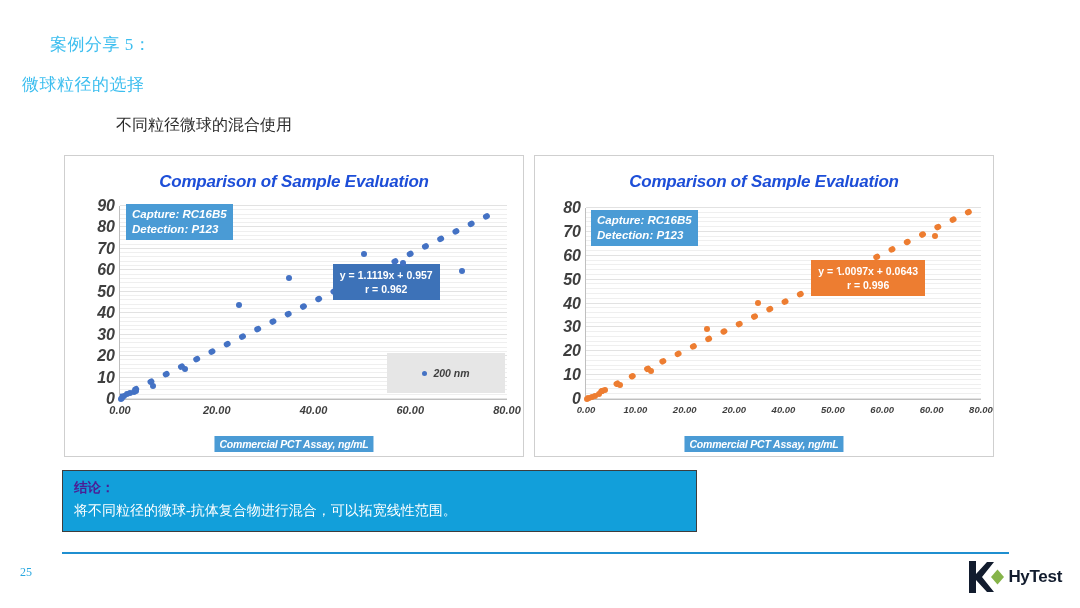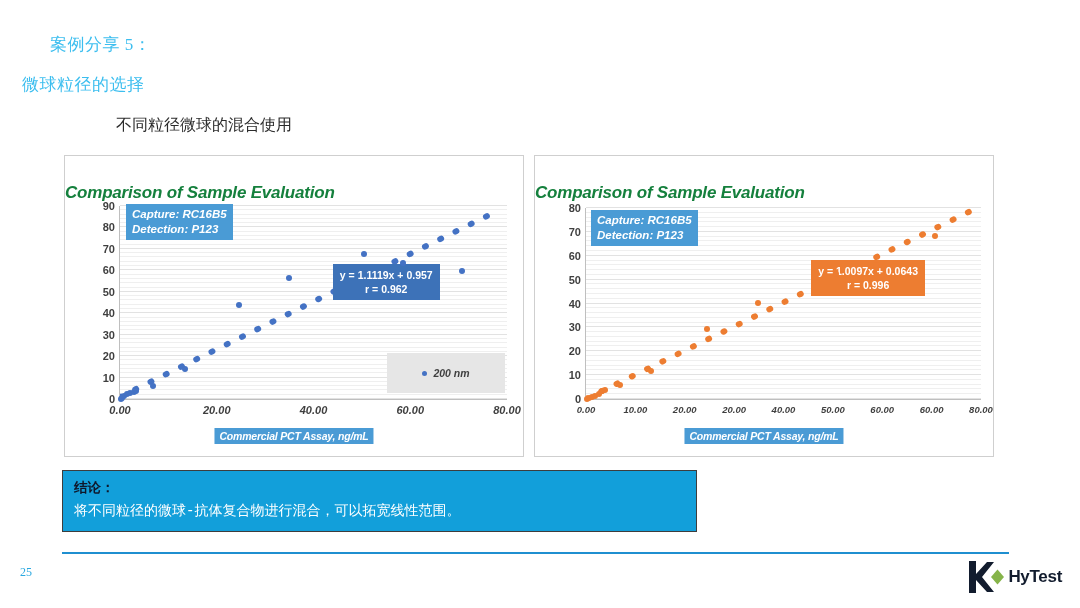--- a/index.html
+++ b/index.html
@@ -29,61 +29,61 @@
   
   .chart-panel{
     position:absolute;top:155px;height:302px;
     background:#ffffff;border:1px solid #cfcfcf;
     box-sizing:border-box;
   }
   #chart-panel-left{left:64px;width:460px;}
   #chart-panel-right{left:534px;width:460px;}
 
   .chart-title{
-    position:absolute;left:0;right:0;top:27px;
-    font-size:17px;font-weight:bold;font-style:italic;
-    color:#15803d;letter-spacing:-.2px;
+    position:absolute;left:0;right:0;top:16px;
+    text-align:center;font-size:17px;font-weight:bold;font-style:italic;
+    color:#1d4ed8;letter-spacing:-.2px;
   }
 
   
   .plot{
     position:absolute;background:#ffffff;
     border-left:1.5px solid #bfbfbf;
     border-bottom:1.5px solid #bfbfbf;
     overflow:visible;
   }
   .gridlines{position:absolute;left:0;right:0;top:0;bottom:0;}
   .gridlines .gl{position:absolute;left:0;right:0;height:1px;background:#efefef;}
   .gridlines .gl.major{background:#e2e2e2;}
 
   
   .ytick{
     position:absolute;right:calc(100% + 5px);
-    font-size:11px;font-weight:bold;color:#3f3f3f;
+    font-size:16px;font-weight:bold;font-style:italic;color:#3f3f3f;
     transform:translateY(-50%);white-space:nowrap;
   }
   .xtick{
     position:absolute;top:calc(100% + 5px);
     font-size:9.5px;font-weight:bold;font-style:italic;color:#3f3f3f;
     transform:translateX(-50%);white-space:nowrap;
   }
   #chart-panel-left .xtick{font-size:11px;}
 
   
   .axis-title{
     position:absolute;background:#4a9BD5;color:#ffffff;
     font-size:10.5px;font-weight:bold;font-style:italic;
     padding:2px 5px;white-space:nowrap;letter-spacing:-.2px;
   }
   .y-axis-title{
     left:4px;top:50%;
     transform:translateY(-50%) rotate(-90deg);
     transform-origin:center center;
   }
-  .x-axis-title{left:50%;bottom:12px;transform:translateX(-50%);}
+  .x-axis-title{left:50%;bottom:4px;transform:translateX(-50%);}
 
   
   .anno-capture{
     position:absolute;background:#4a9BD5;color:#ffffff;
     font-size:11.5px;font-weight:bold;font-style:italic;
     padding:3px 6px 4px 6px;line-height:1.28;white-space:nowrap;
   }
   .anno-eq{
     position:absolute;color:#ffffff;
     font-size:10.5px;font-weight:bold;
@@ -110,24 +110,24 @@
   .trend{position:absolute;left:0;top:0;width:100%;height:100%;}
 
   
   #conclusion-box{
     position:absolute;left:62px;top:470px;width:635px;height:62px;
     background:#129FDA;border:1px solid #3d3d3d;box-sizing:border-box;
     padding:7px 11px;
   }
   #conclusion-label{
     font-family:"Liberation Serif",serif;font-size:13.5px;font-weight:bold;
-    color:#0f172a;line-height:1.5;
+    color:#4c1d95;line-height:1.5;
   }
   #conclusion-text{
-    font-family:Liberation Mono, monospace;font-size:14px;color:#ffffff;
+    font-family:Liberation Serif, serif;font-size:14px;color:#ffffff;
     line-height:1.6;margin-top:2px;
   }
 
   
   #footer-rule{
     position:absolute;left:62px;top:552px;width:947px;height:2px;
     background:#1f8fd0;
   }
   #page-number{
     position:absolute;left:20px;top:565px;

